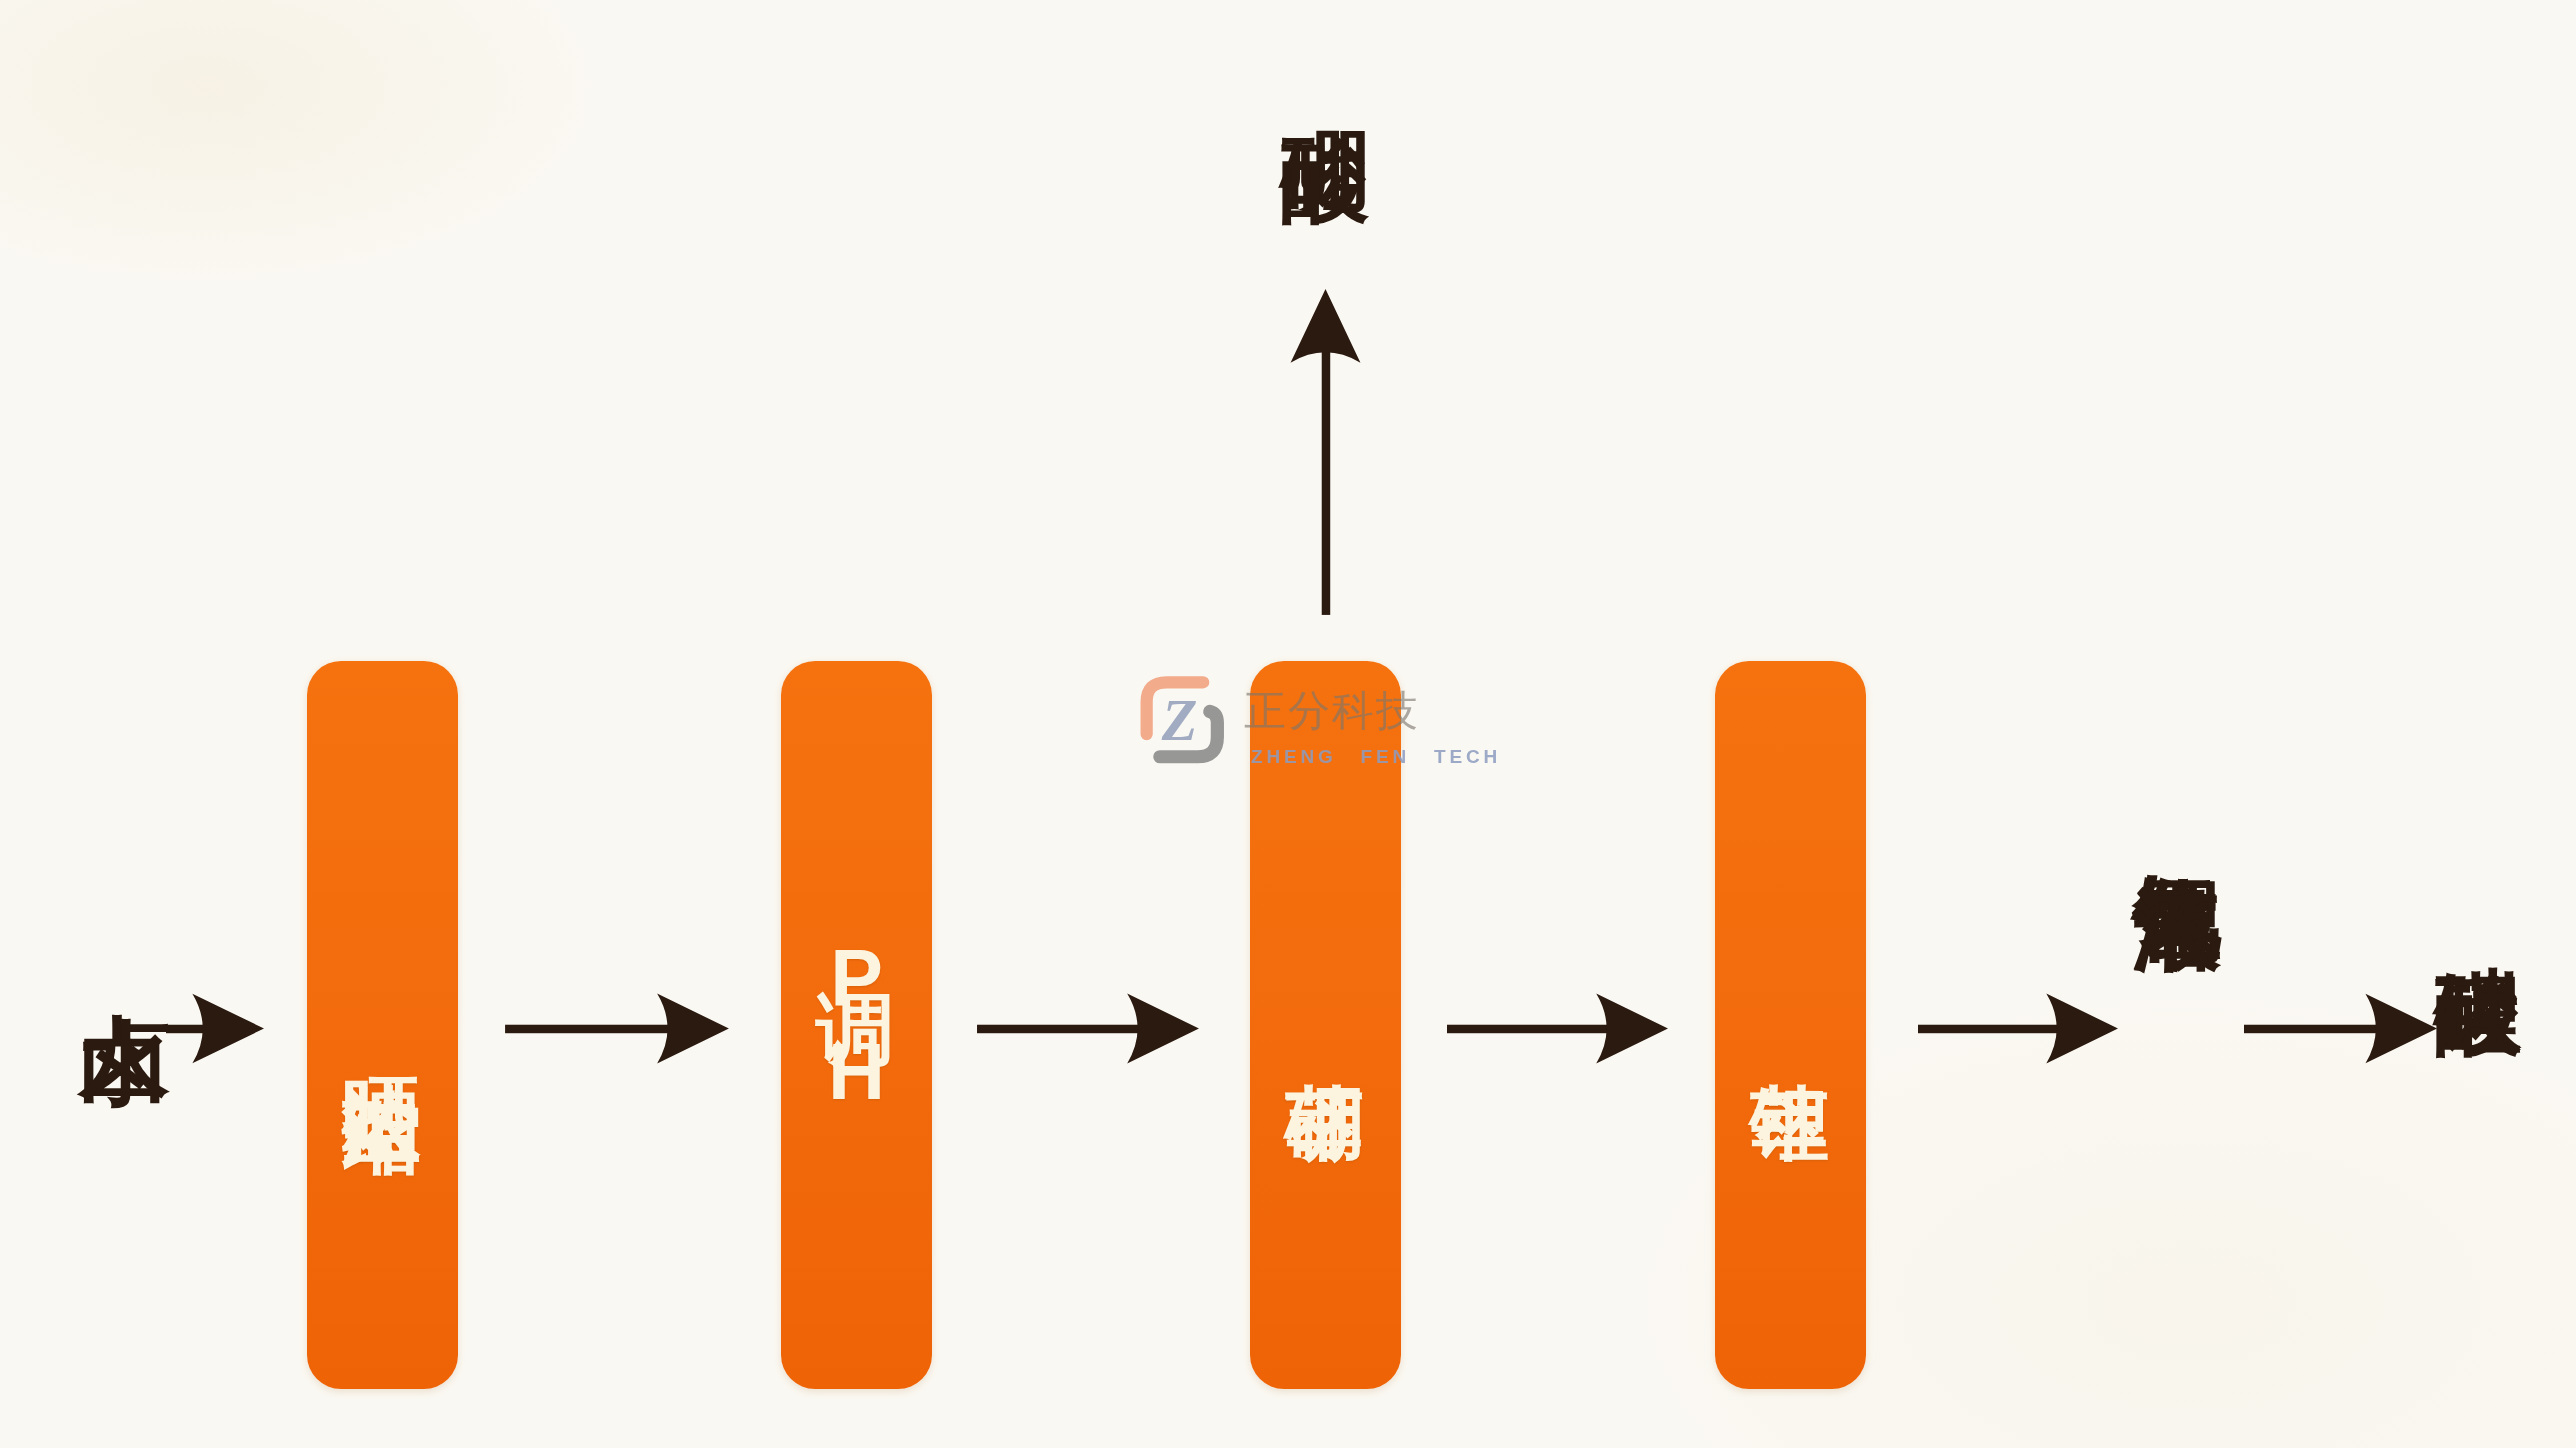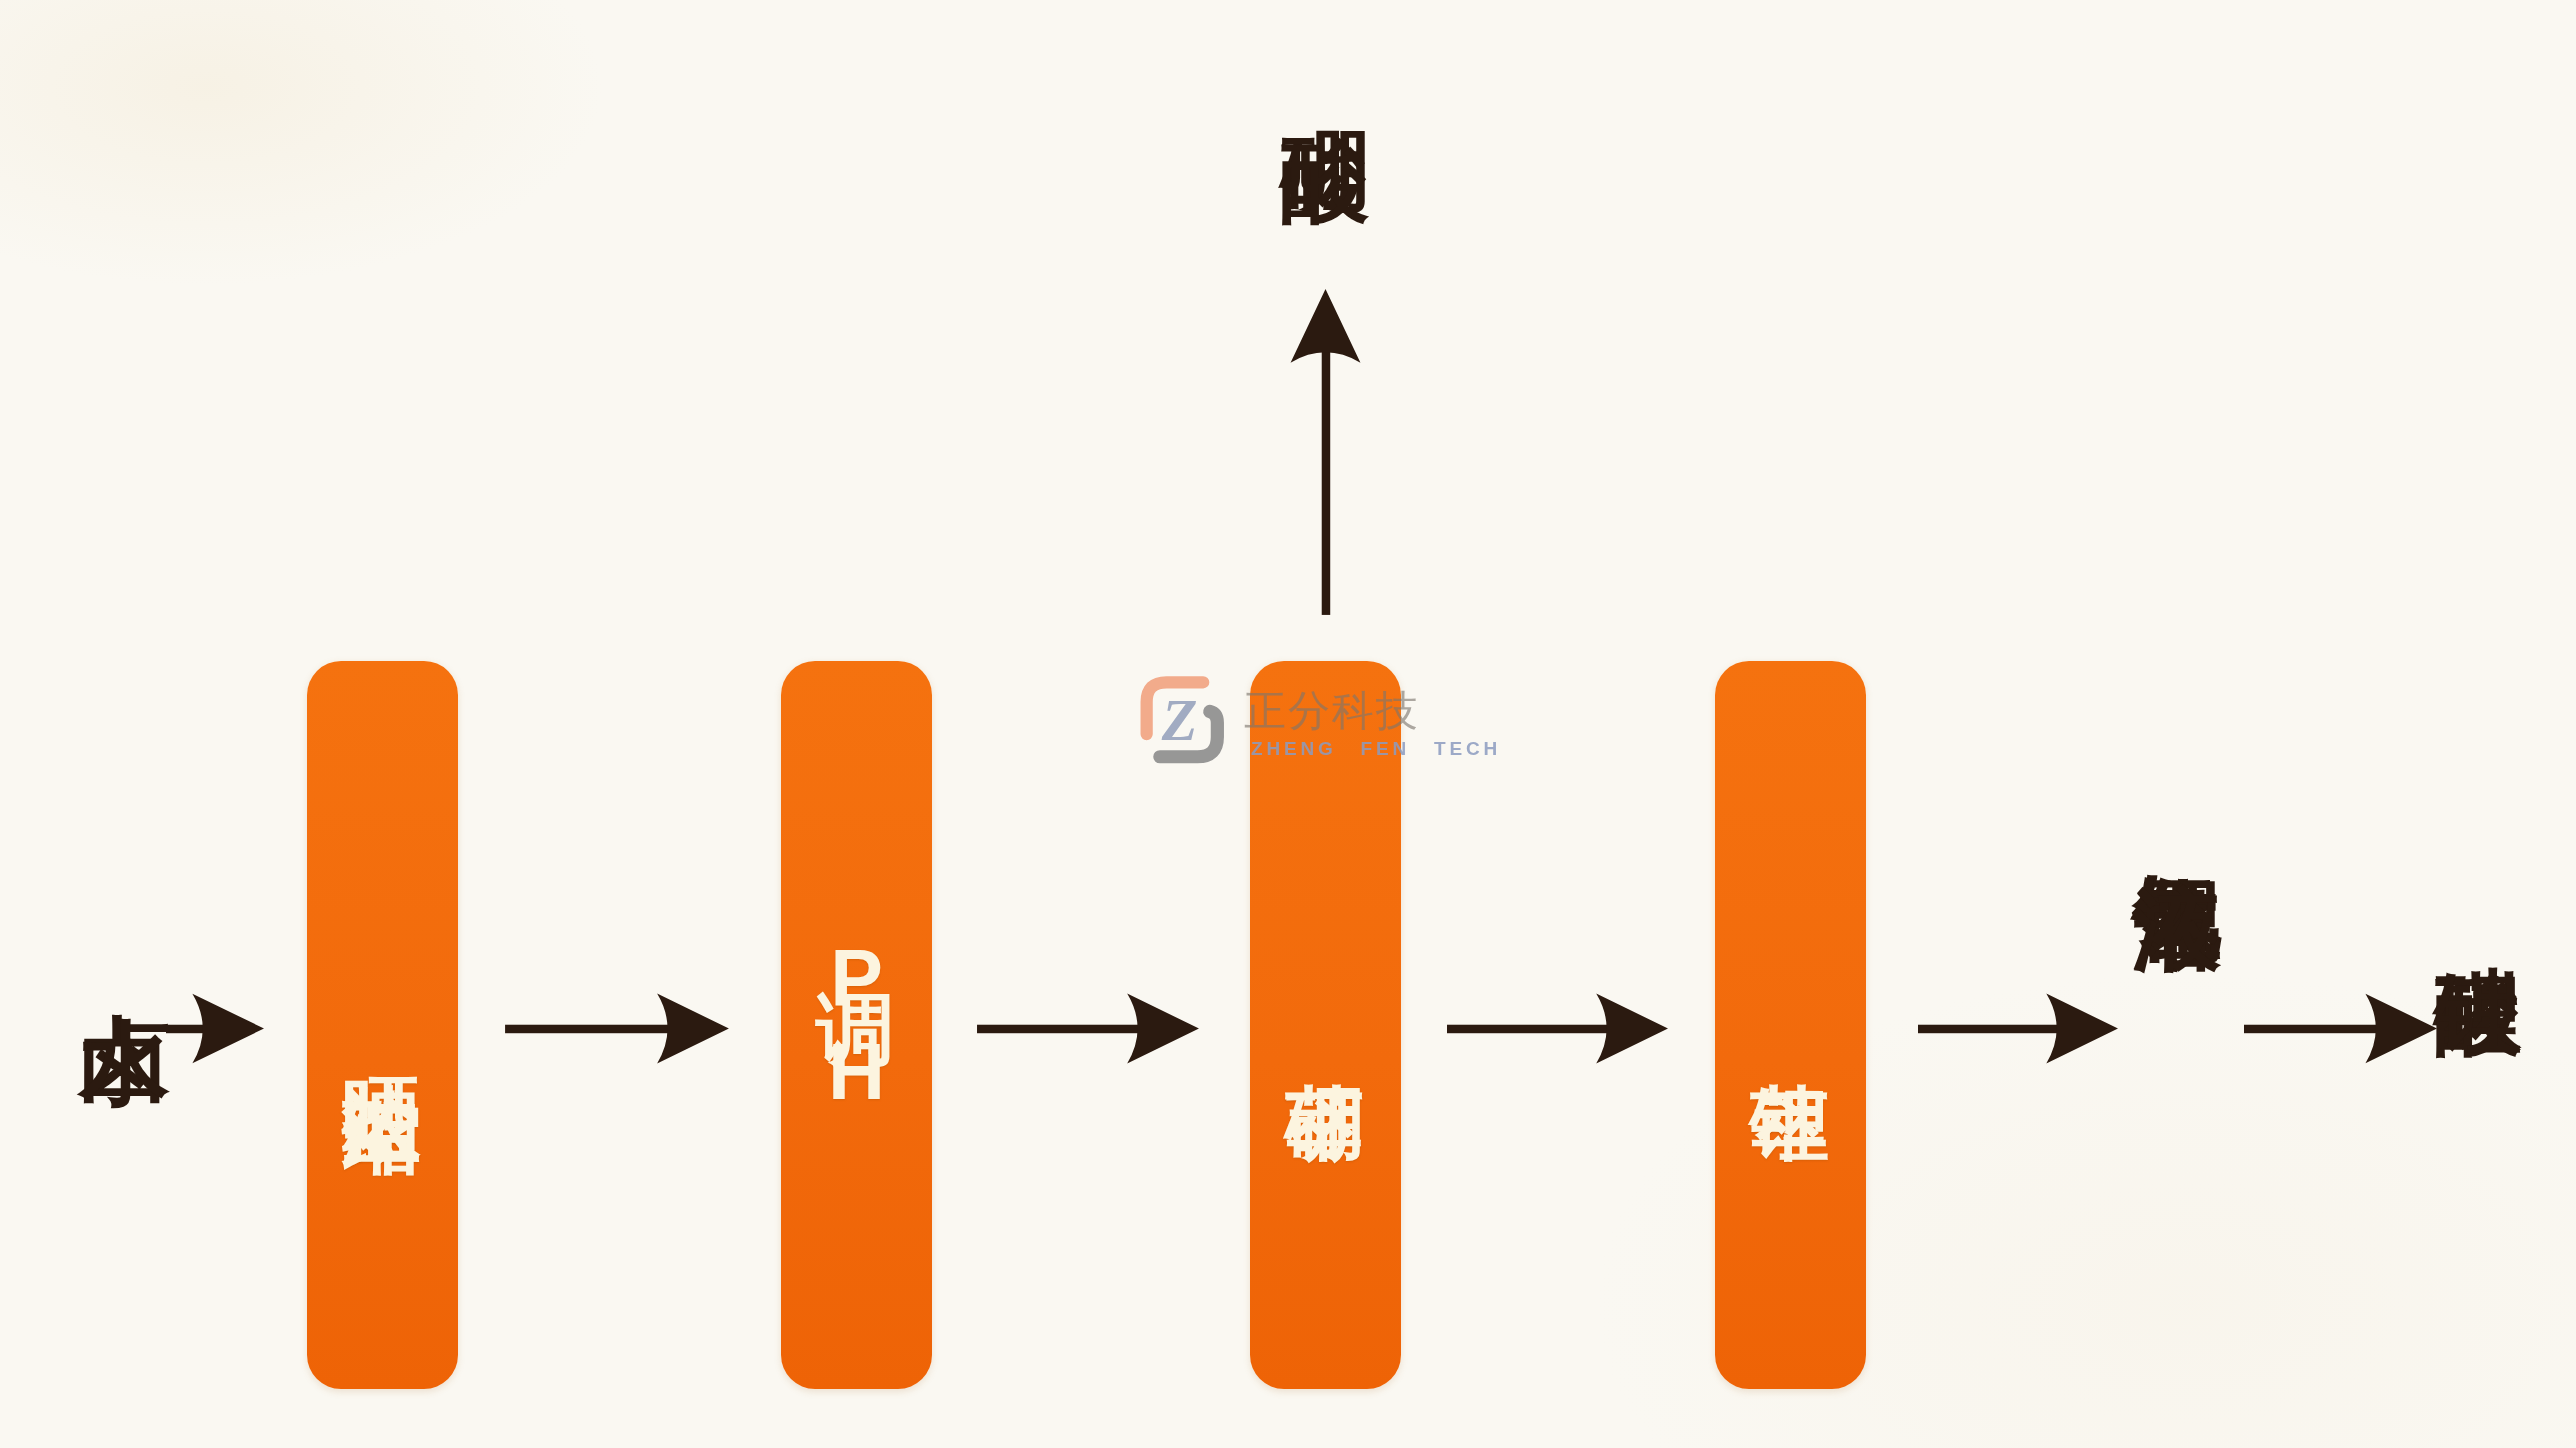--- a/index.html
+++ b/index.html
@@ -66,21 +66,21 @@
   
   .watermark { position: absolute; left: 1137px; top: 670px; z-index: 5; }
   .brand-logo { position: absolute; left: 0; top: 0; opacity: 0.92; }
   .brand-name {
     position: absolute; left: 107px; top: 13.2px;
     font-size: 42px; font-weight: 500; letter-spacing: 1.9px;
     color: rgba(125, 118, 110, 0.62);
     white-space: nowrap;
   }
   .brand-name-en {
-    position: absolute; left: 114px; top: 68px;
+    position: absolute; left: 114px; top: 76px;
     font-size: 19px; font-weight: 600; letter-spacing: 3.8px; word-spacing: 15px;
     color: rgba(139, 155, 192, 0.85);
     white-space: nowrap;
   }
 </style>
 </head>
 <body>
 
 <div class="canvas">
 

